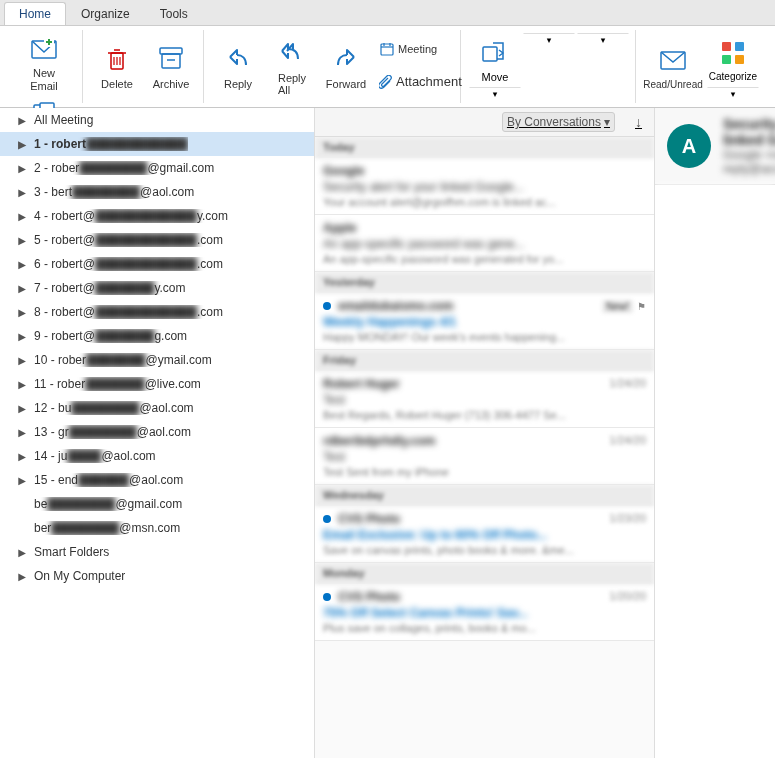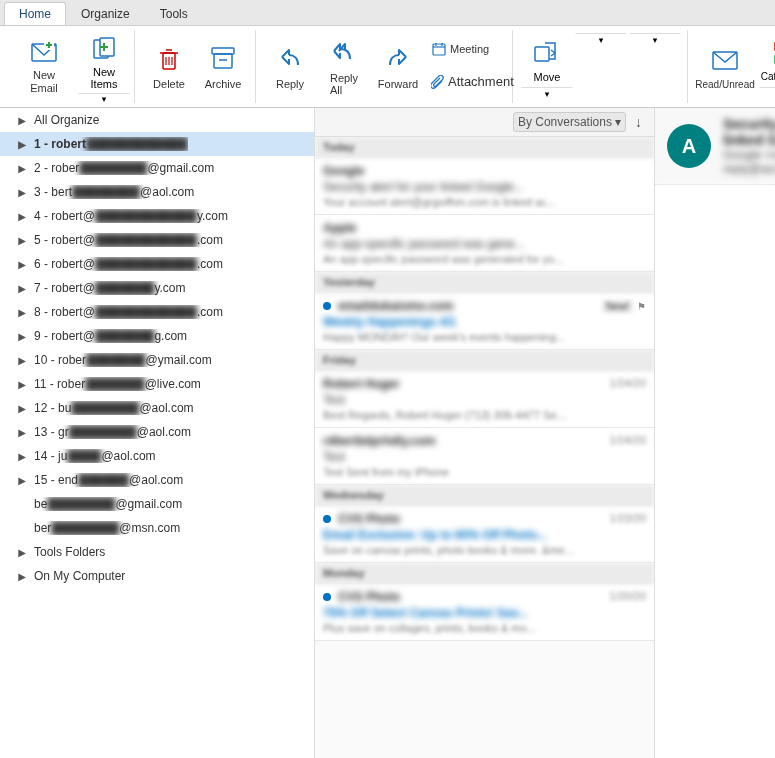--- a/index.html
+++ b/index.html
@@ -203,21 +203,22 @@
       flex-direction: column;
       flex-shrink: 0;
     }
     .email-list-header {
       display: flex;
       align-items: center;
       justify-content: flex-end;
       padding: 4px 8px;
       background: #f5f5f5;
       border-bottom: 1px solid #ddd;
-      gap: 5px;
+      gap: 16px;
+      text-decoration: underline;
     }
     .conversations-btn {
       display: flex;
       align-items: center;
       gap: 3px;
       font-size: 12px;
       color: #555;
       cursor: pointer;
       padding: 2px 4px;
       border-radius: 3px;
@@ -347,21 +348,21 @@
       color: #555;
     }
 
     
     .sidebar::-webkit-scrollbar, .email-list::-webkit-scrollbar { width: 6px; }
     .sidebar::-webkit-scrollbar-track, .email-list::-webkit-scrollbar-track { background: #f0f0f0; }
     .sidebar::-webkit-scrollbar-thumb, .email-list::-webkit-scrollbar-thumb { background: #bbb; border-radius: 3px; }
 
     .ribbon-new-group {
       display: flex;
-      flex-direction: row;
+      flex-direction: column;
       align-items: center;
       border-right: 1px solid #ddd;
       padding: 0 4px;
     }
   </style>
 </head>
 <body>
 
 <div class="tab-bar">
   <div class="tab active">Home</div>
@@ -533,21 +534,21 @@
   </div>
 
 </div>
 
 <div class="main-content">
 
   <div class="sidebar">
 
     <div class="sidebar-item">
       <div class="sidebar-chevron">▶</div>
-      <span class="sidebar-label">All Organize</span>
+      <span class="sidebar-label">All Meeting</span>
     </div>
 
     <div class="sidebar-item active">
       <div class="sidebar-chevron">▶</div>
       <span class="sidebar-label">1 - robert<span style="filter:blur(3px);">████████████</span></span>
     </div>
 
     <div class="sidebar-item">
       <div class="sidebar-chevron">▶</div>
       <span class="sidebar-label">2 - rober<span style="filter:blur(3px);">████████</span>@gmail.com</span>
@@ -623,21 +624,21 @@
       <span class="sidebar-label">be<span style="filter:blur(3px);">████████</span>@gmail.com</span>
     </div>
 
     <div class="sidebar-item">
       <div class="sidebar-chevron" style="visibility:hidden;">▶</div>
       <span class="sidebar-label">ber<span style="filter:blur(3px);">████████</span>@msn.com</span>
     </div>
 
     <div class="sidebar-item">
       <div class="sidebar-chevron">▶</div>
-      <span class="sidebar-label">Tools Folders</span>
+      <span class="sidebar-label">Smart Folders</span>
     </div>
 
     <div class="sidebar-item">
       <div class="sidebar-chevron">▶</div>
       <span class="sidebar-label">On My Computer</span>
     </div>
 
   </div>
 
   <div class="email-list-panel">

